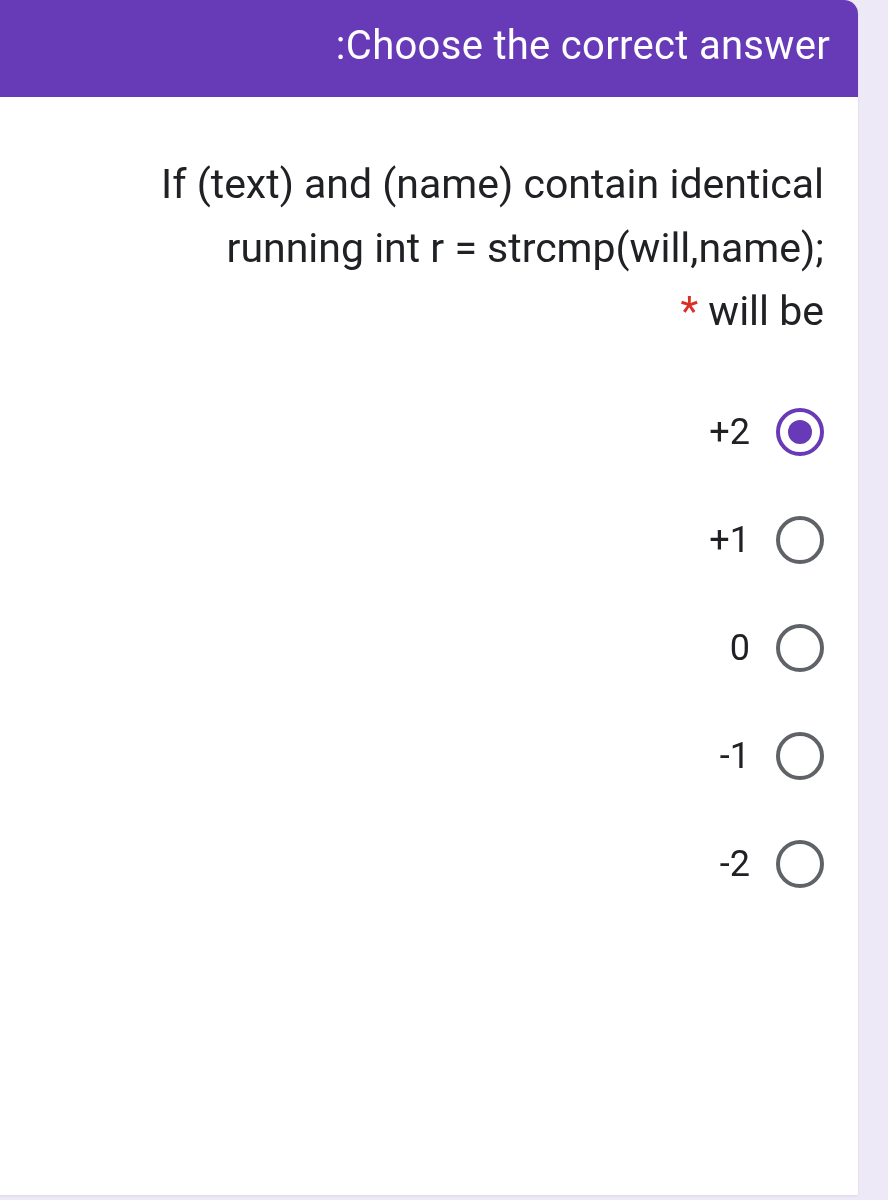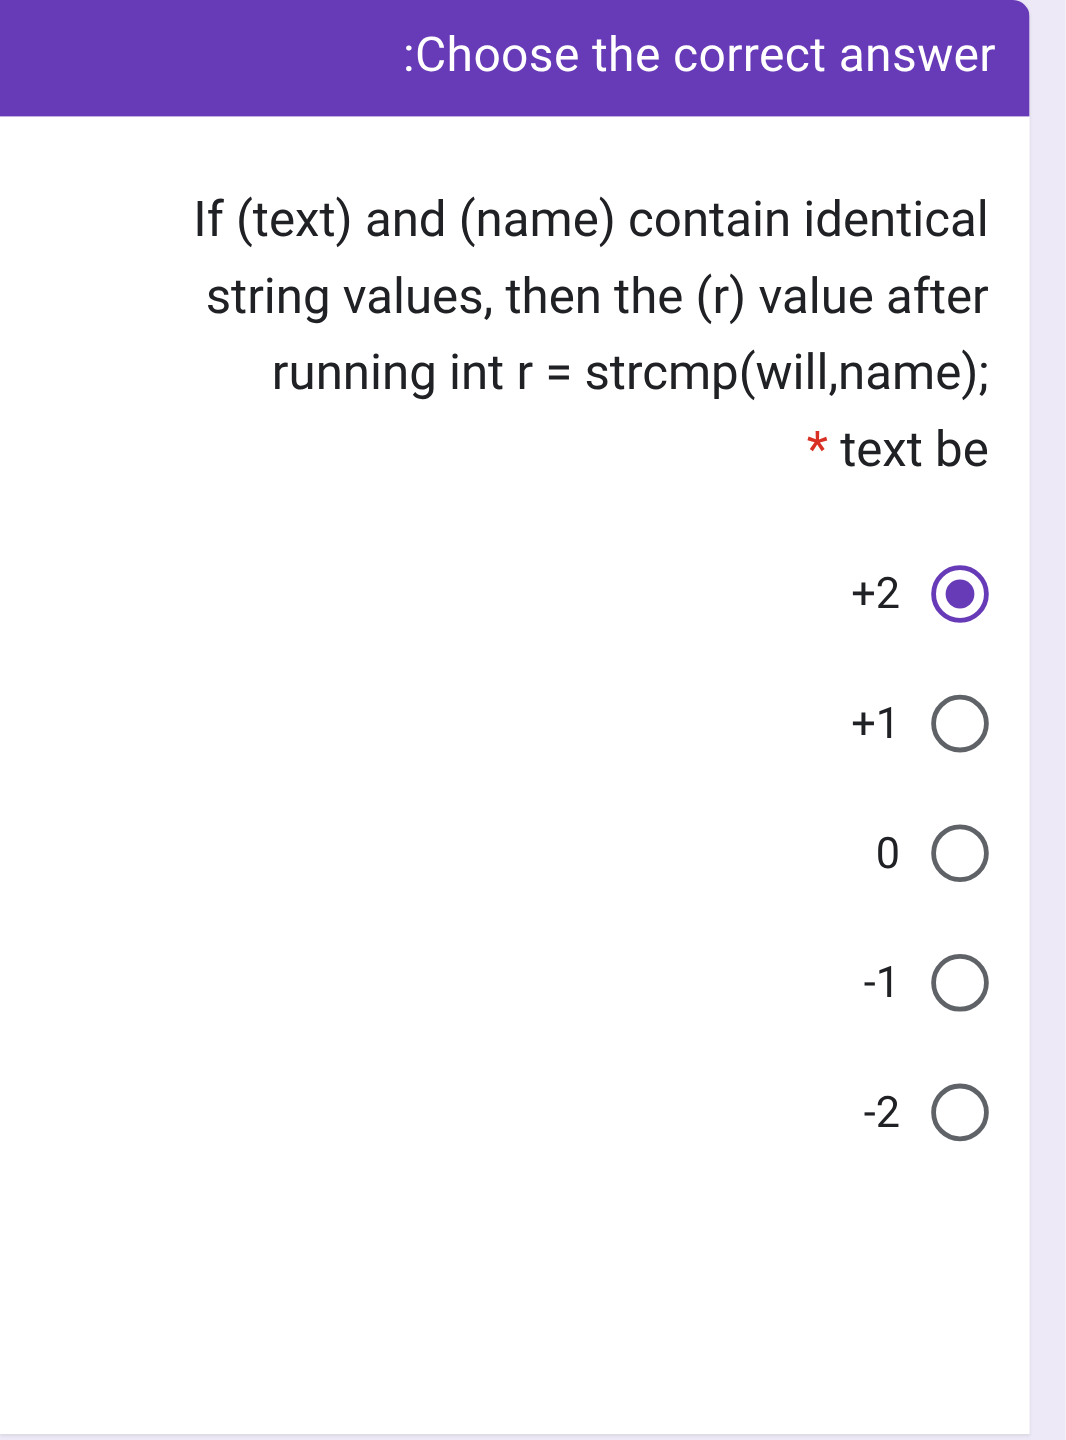--- a/index.html
+++ b/index.html
@@ -85,24 +85,23 @@
 </head>
 <body>
 
 <div class="card">
   <div class="header">
     <span>:Choose the correct answer</span>
   </div>
   <div class="body">
     <div class="question">
       <div>If (text) and (name) contain identical</div>
-      <div>string values, then the (r) value after</div>
       <div>running int r = strcmp(will,name);</div>
       <div>
-        <span class="asterisk">*</span><span> text be</span>
+        <span class="asterisk">*</span><span> will be</span>
       </div>
     </div>
     <div class="options">
       <div class="option">
         <span class="option-label">+2</span>
         <span class="radio selected">
             <span class="dot"></span>
           </span>
       </div>
       <div class="option">

